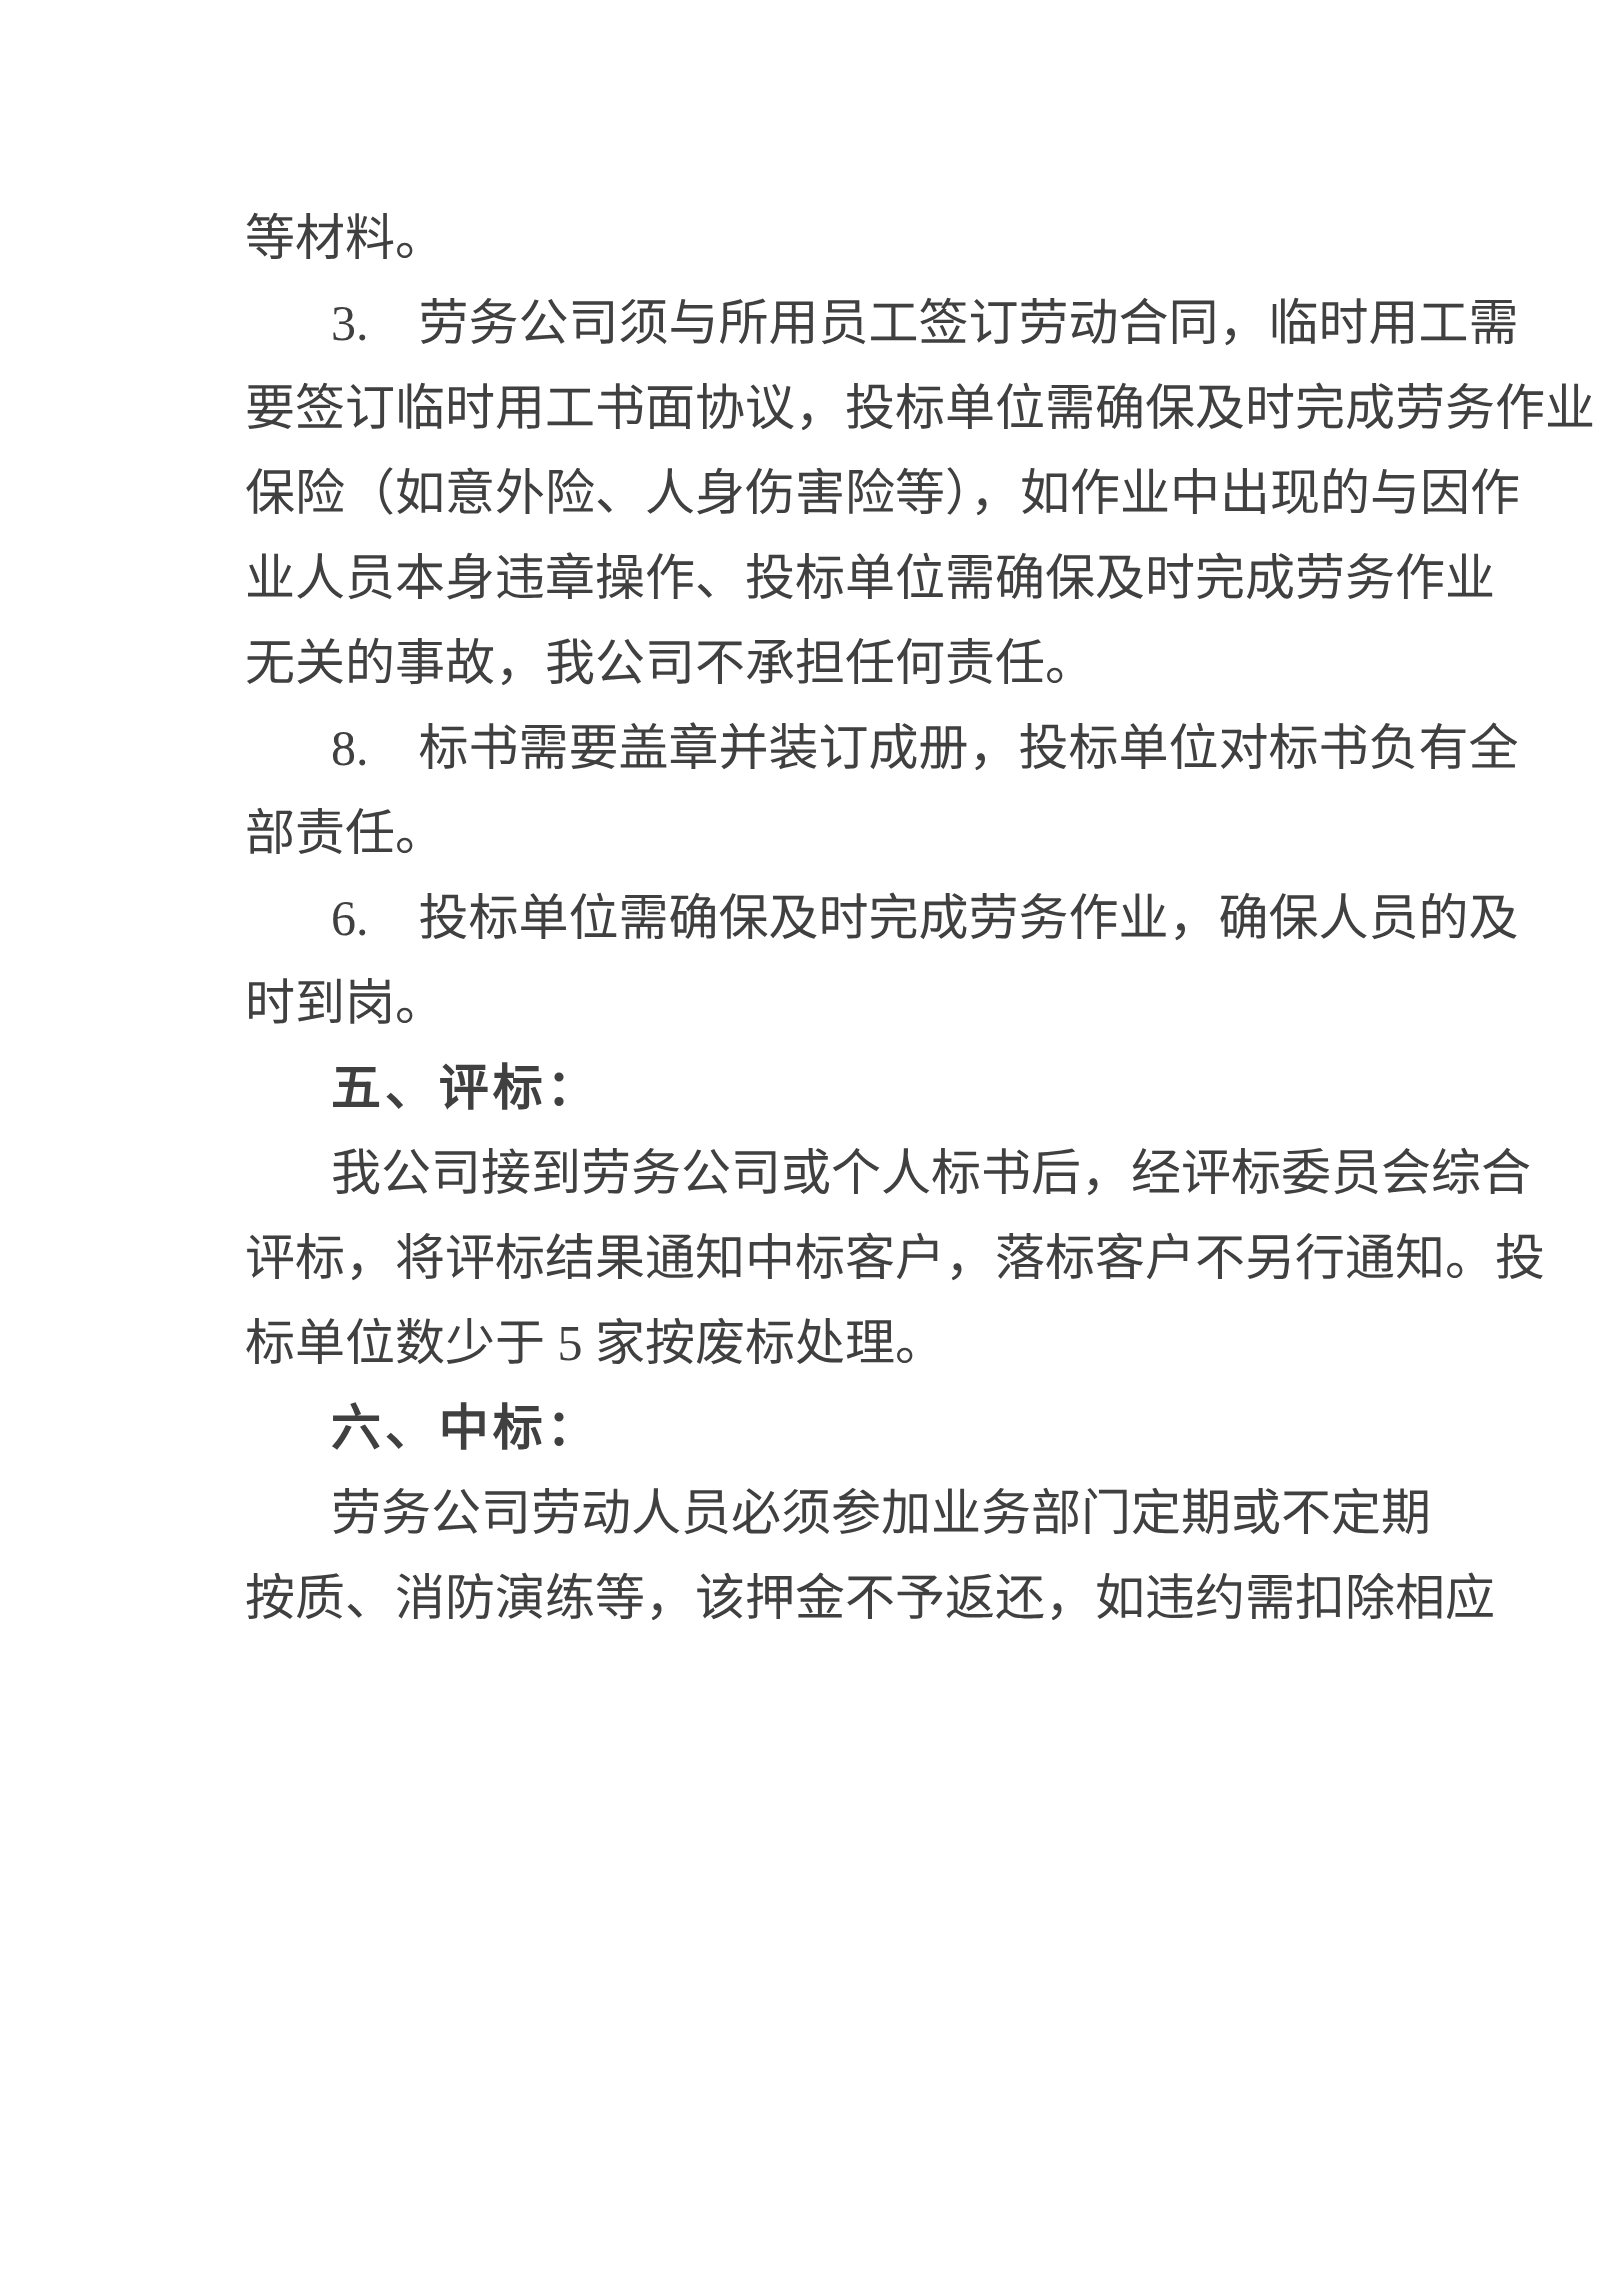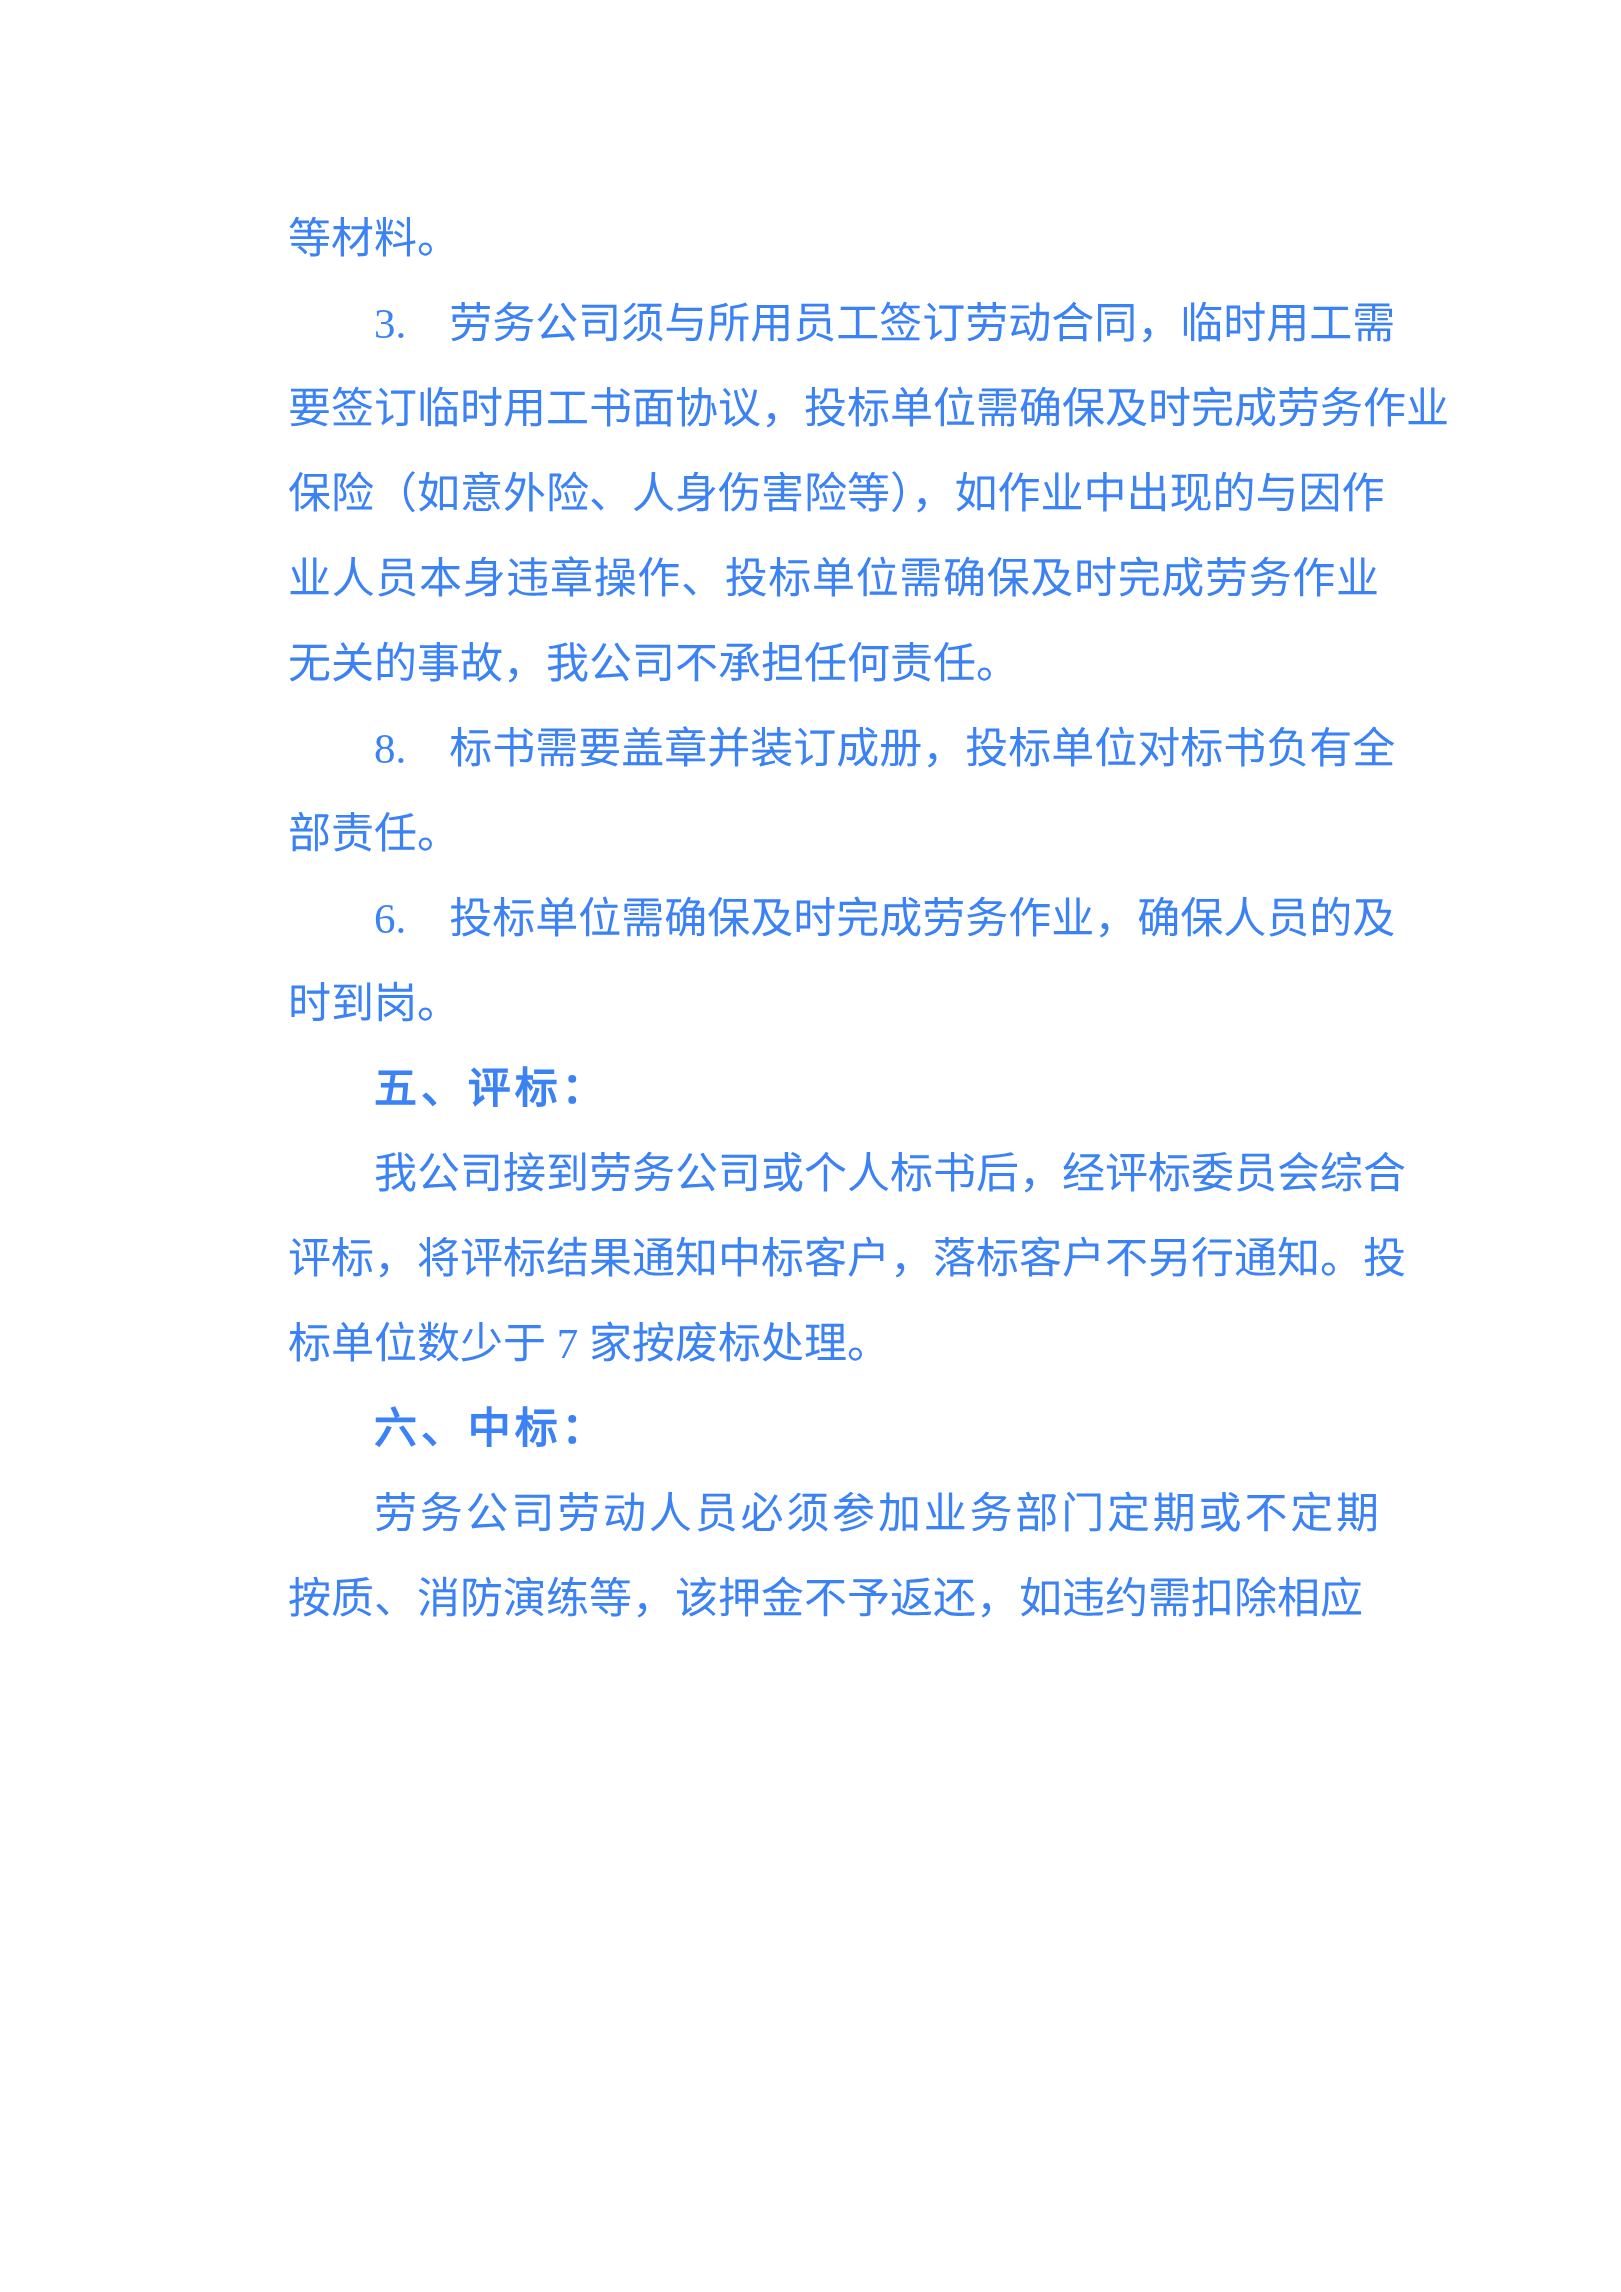--- a/index.html
+++ b/index.html
@@ -21,29 +21,28 @@
     top: 196px;
     width: 1134px;
   }
   .para {
     margin: 0;
     padding: 0;
   }
   .line {
     height: 85px;
     line-height: 85px;
-    font-size: 43px;
-    color: #3b82f6;
+    font-size: 50px;
+    color: #404040;
     font-family: "Liberation Serif", "DejaVu Serif", serif;
     text-align: justify;
     text-align-last: justify;
     text-justify: inter-character;
     white-space: nowrap;
     overflow: visible;
-    margin-left: 43px;
   }
   .line.last {
     text-align: left;
     text-align-last: left;
   }
   .line.indent {
     text-indent: 86px;
   }
   .para.heading .line {
     font-family: "Liberation Sans", "DejaVu Sans", sans-serif;
@@ -75,21 +74,21 @@
       <div class="para body">
         <div class="line indent">6.　投标单位需确保及时完成劳务作业，确保人员的及</div>
         <div class="line last">时到岗。</div>
       </div>
       <div class="para heading">
         <div class="line last indent">五、评标：</div>
       </div>
       <div class="para body">
         <div class="line indent">我公司接到劳务公司或个人标书后，经评标委员会综合</div>
         <div class="line">评标，将评标结果通知中标客户，落标客户不另行通知。投</div>
-        <div class="line last">标单位数少于 7 家按废标处理。</div>
+        <div class="line last">标单位数少于 5 家按废标处理。</div>
       </div>
       <div class="para heading">
         <div class="line last indent">六、中标：</div>
       </div>
       <div class="para body">
         <div class="line indent">劳务公司劳动人员必须参加业务部门定期或不定期</div>
         <div class="line last">按质、消防演练等，该押金不予返还，如违约需扣除相应</div>
       </div>
     </div>
 </div>

